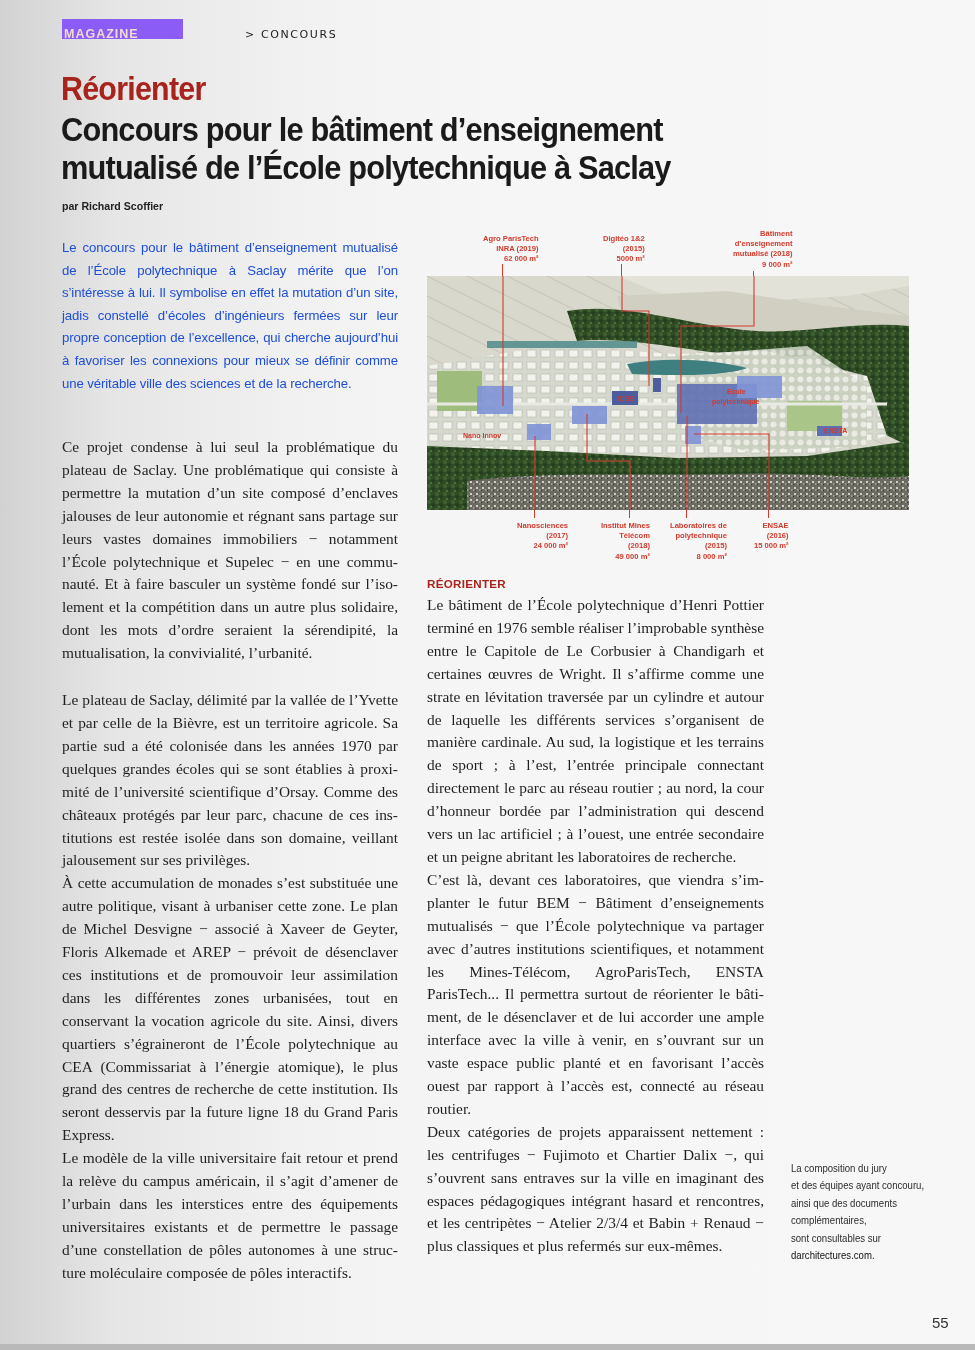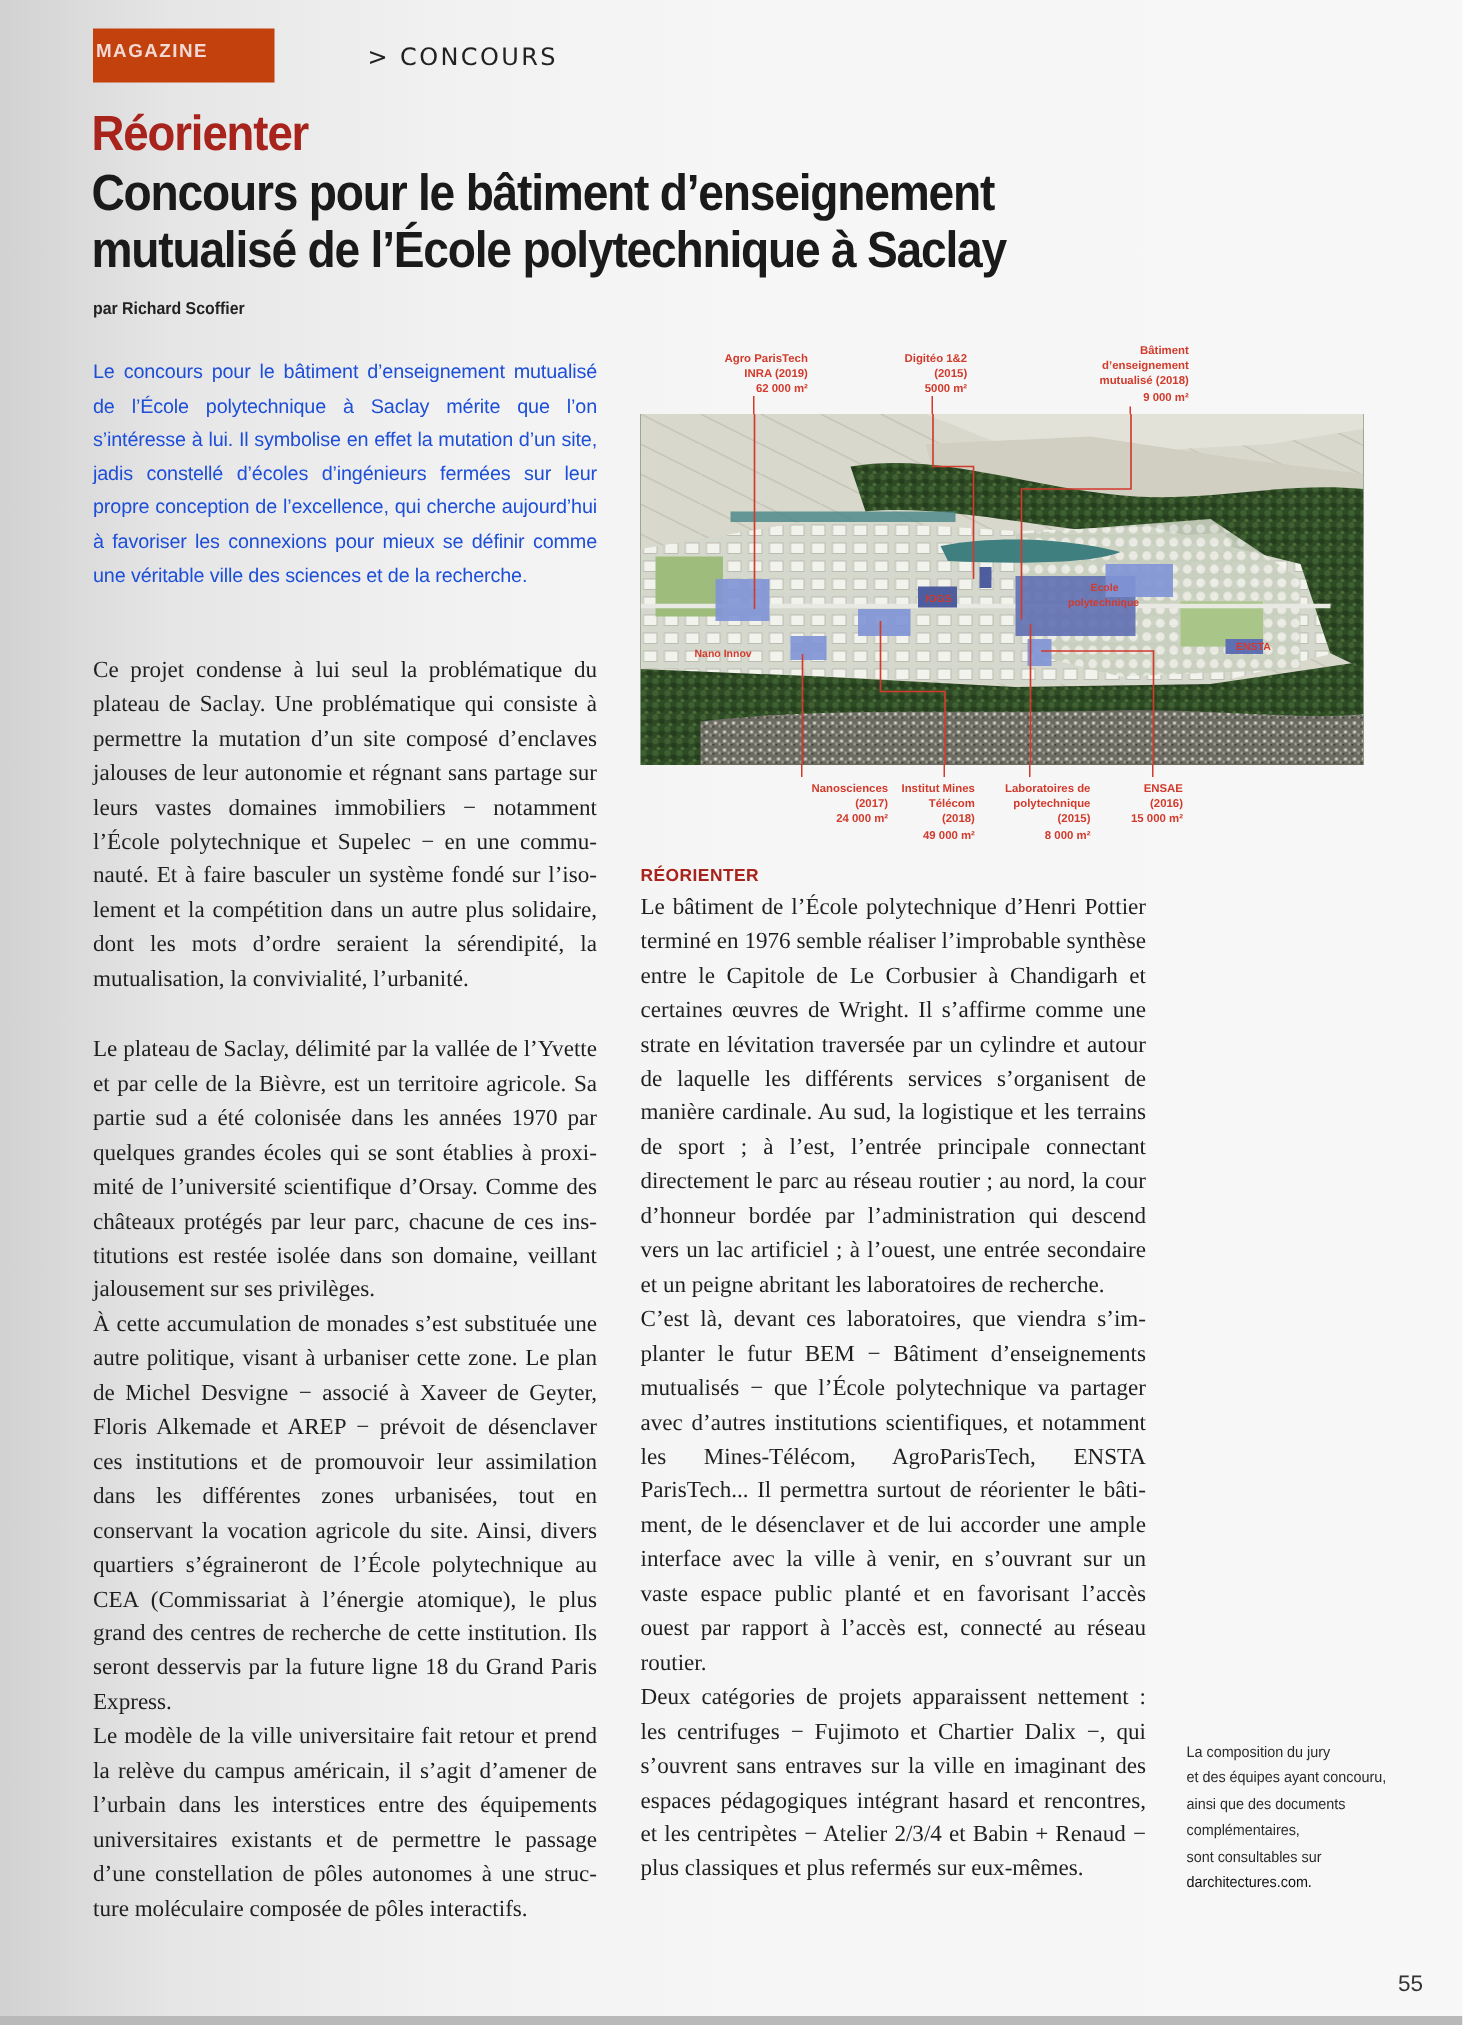--- a/index.html
+++ b/index.html
@@ -7,31 +7,31 @@
   body {
     position: relative;
     background: linear-gradient(90deg, #d2d2d2 0%, #e6e6e6 12%, #f1f1f1 30%, #f6f6f6 50%, #f7f7f7 100%);
     font-family: "Liberation Serif", "DejaVu Serif", serif;
     color: #1c1c1c;
   }
   .bottom-bar { position: absolute; left: 0; right: 0; bottom: 0; height: 6px; background: #b9b9b9; }
 
   
   .magazine-tag {
-    position: absolute; left: 62px; top: 19px; width: 121px; height: 36px;
-    background: #c2410c; overflow: hidden; padding-left: 21px;
+    position: absolute; left: 62px; top: 19px; width: 121px; height: 20px;
+    background: #8b5cf6; overflow: hidden; padding-left: 21px;
   }
   .magazine-tag span {
     position: absolute; left: 2px; top: 8px;
     font-family: "Liberation Sans", sans-serif; font-weight: bold; font-size: 12.5px;
     letter-spacing: 1px; color: #f2d9d4;
   }
   .section-crumb {
     position: absolute; left: 245px; top: 28px;
-    font-family: "DejaVu Sans", sans-serif; font-size: 16px; letter-spacing: 1.6px; color: #222;
+    font-family: "DejaVu Sans", sans-serif; font-size: 11px; letter-spacing: 1.6px; color: #222;
   }
 
   .kicker {
     position: absolute; left: 61px; top: 70px;
     font-family: "Liberation Sans", sans-serif; font-weight: bold; font-size: 33px;
     color: #a8231b; letter-spacing: -0.8px; transform: scaleX(0.92); transform-origin: left;
   }
   .title {
     position: absolute; left: 61px; top: 110px; width: 800px;
     font-family: "Liberation Sans", sans-serif; font-weight: bold; font-size: 34px; line-height: 38px;
@@ -211,21 +211,21 @@
   </div>
 
   <div style="position:absolute; left:75px; top:38px; width:1px; height:12px; background:#d23a2c;"></div>
   <div style="position:absolute; left:194px; top:38px; width:1px; height:12px; background:#d23a2c;"></div>
   <div style="position:absolute; left:326px; top:45px; width:1px; height:5px; background:#d23a2c;"></div>
   <div style="position:absolute; left:107px; top:284px; width:1px; height:8px; background:#d23a2c;"></div>
   <div style="position:absolute; left:202px; top:284px; width:1px; height:8px; background:#d23a2c;"></div>
   <div style="position:absolute; left:259px; top:284px; width:1px; height:8px; background:#d23a2c;"></div>
   <div style="position:absolute; left:341px; top:284px; width:1px; height:8px; background:#d23a2c;"></div>
 
-  <div class="callout" style="left: 90px; top: 295px; margin-left: 24px;">
+  <div class="callout" style="left: 90px; top: 295px;">
     <div>Nanosciences</div>
     <div>(2017)</div>
     <div>24 000  m²</div>
   </div>
   <div class="callout" style="left: 174px; top: 295px;">
     <div>Institut Mines</div>
     <div>Télécom</div>
     <div>(2018)</div>
     <div>49 000 m²</div>
   </div>

